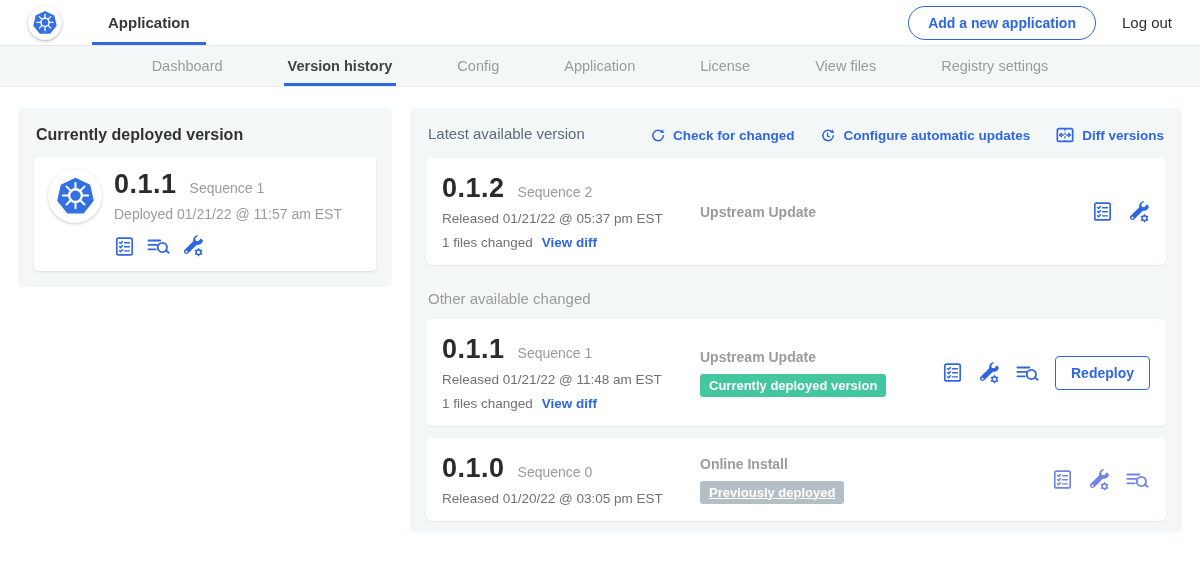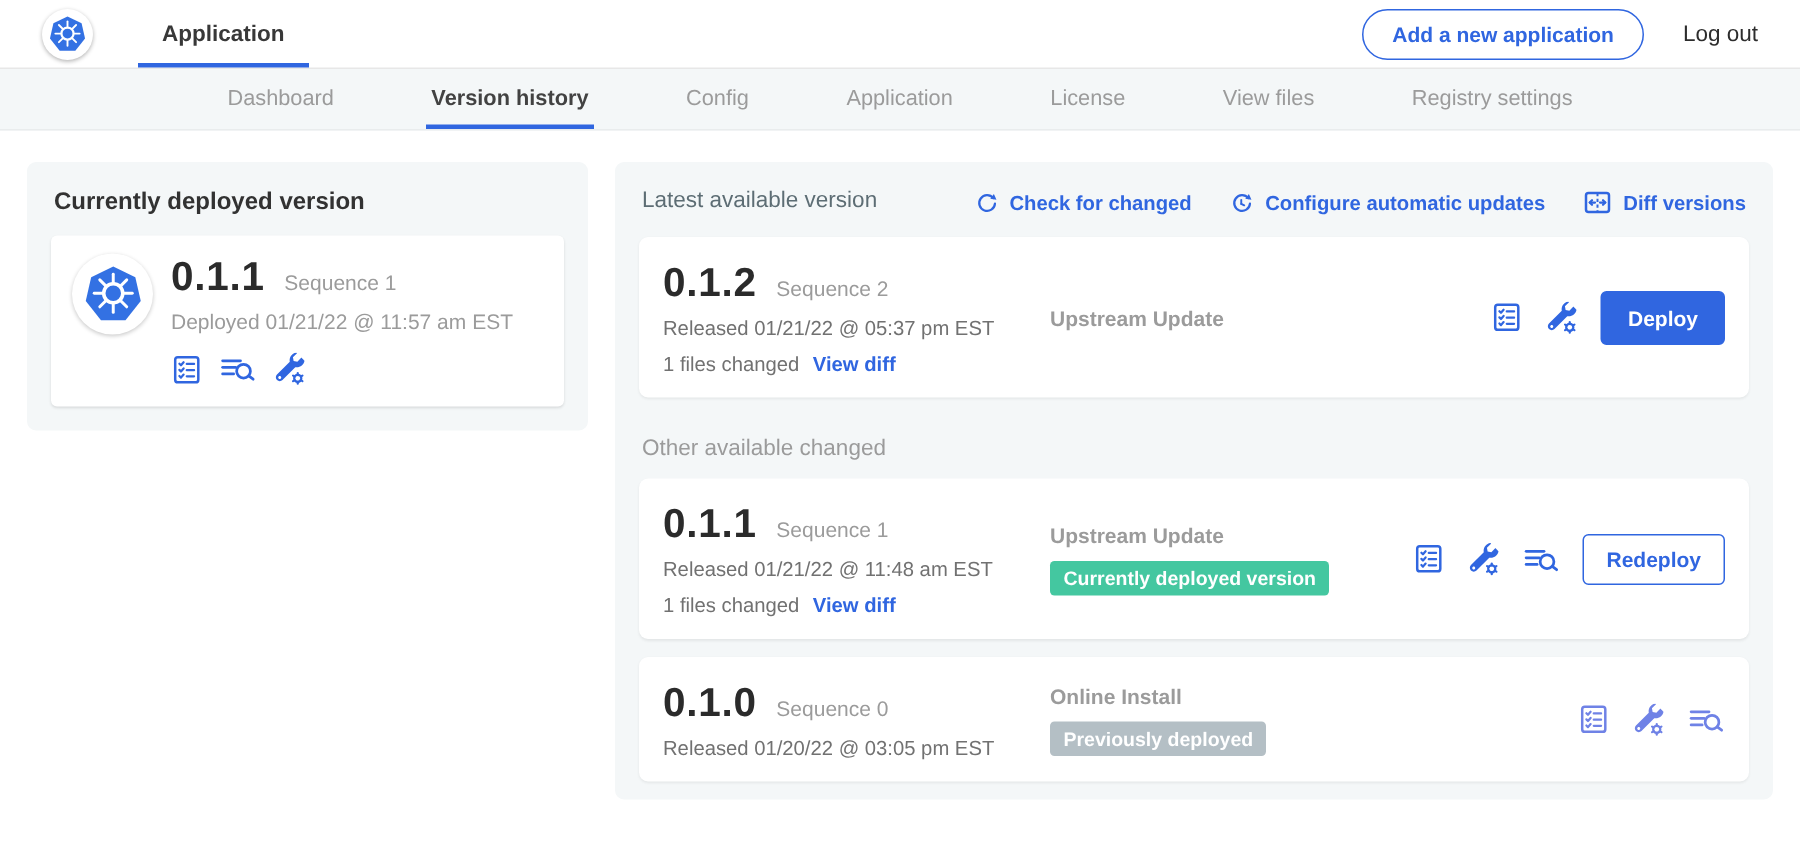--- a/index.html
+++ b/index.html
@@ -66,21 +66,21 @@
   .vcard{background:#fff;border-radius:6px;box-shadow:0 1px 2px rgba(0,0,0,.07);padding:15px 16px;display:flex;align-items:center;}
   .vcard + .vcard{margin-top:12px;}
   .vleft{width:258px;flex-shrink:0;}
   .rel{font-size:13.5px;color:var(--gray-mid);font-weight:500;margin-top:7px;}
   .files{font-size:13.5px;color:var(--gray-mid);margin-top:9px;display:flex;align-items:center;gap:9px;}
   .viewdiff{color:var(--accent);font-weight:700;cursor:pointer;}
   .vmid{flex:1;}
   .source{font-size:14px;font-weight:700;color:var(--gray);}
   .badge{display:inline-block;margin-top:9px;color:#fff;font-weight:700;font-size:13px;padding:4px 9px;border-radius:3px;}
   .badge.green{background:var(--green);}
-  .badge.gray{background:var(--gray-badge);}
+  .badge.gray{background:var(--gray-badge);text-decoration:underline;}
   .vactions{display:flex;align-items:center;gap:15px;margin-left:12px;}
   .btn{font-family:inherit;font-size:14px;font-weight:700;border-radius:4px;cursor:pointer;}
   .btn.primary{background:var(--accent);color:#fff;border:1px solid var(--accent);padding:9px 17px;}
   .btn.secondary{background:#fff;color:var(--accent);border:1px solid var(--accent);padding:8px 15px;}
 
   .other-title{font-size:15px;color:var(--gray);margin:25px 2px 12px;}
 </style>
 </head>
 <body>
 
@@ -271,21 +271,20 @@
         <span class="icon">
           <svg width="21" height="21" viewBox="0 0 24 24">
               <use href="#i-checklist"></use>
             </svg>
           </span>
         <span class="icon">
           <svg width="22" height="22" viewBox="0 0 24 24">
               <use href="#i-wrench"></use>
             </svg>
           </span>
-        <button class="btn primary">Deploy</button>
       </div>
     </div>
 
     <div class="other-title">Other available changed</div>
 
     <div class="vcard">
       <div class="vleft">
         <div class="vrow">
           <span class="vnum">0.1.1</span>
           <span class="vseq">Sequence 1</span>

